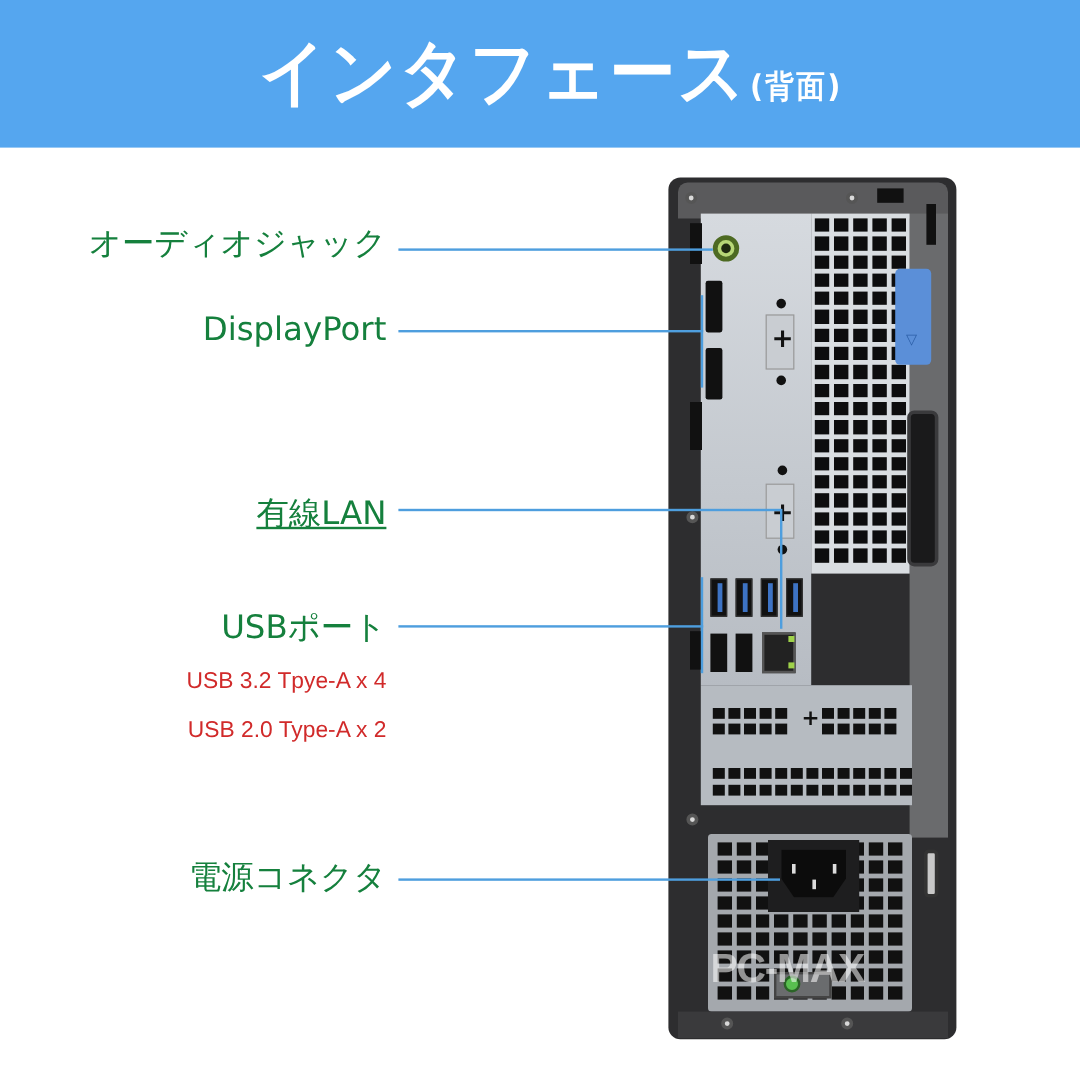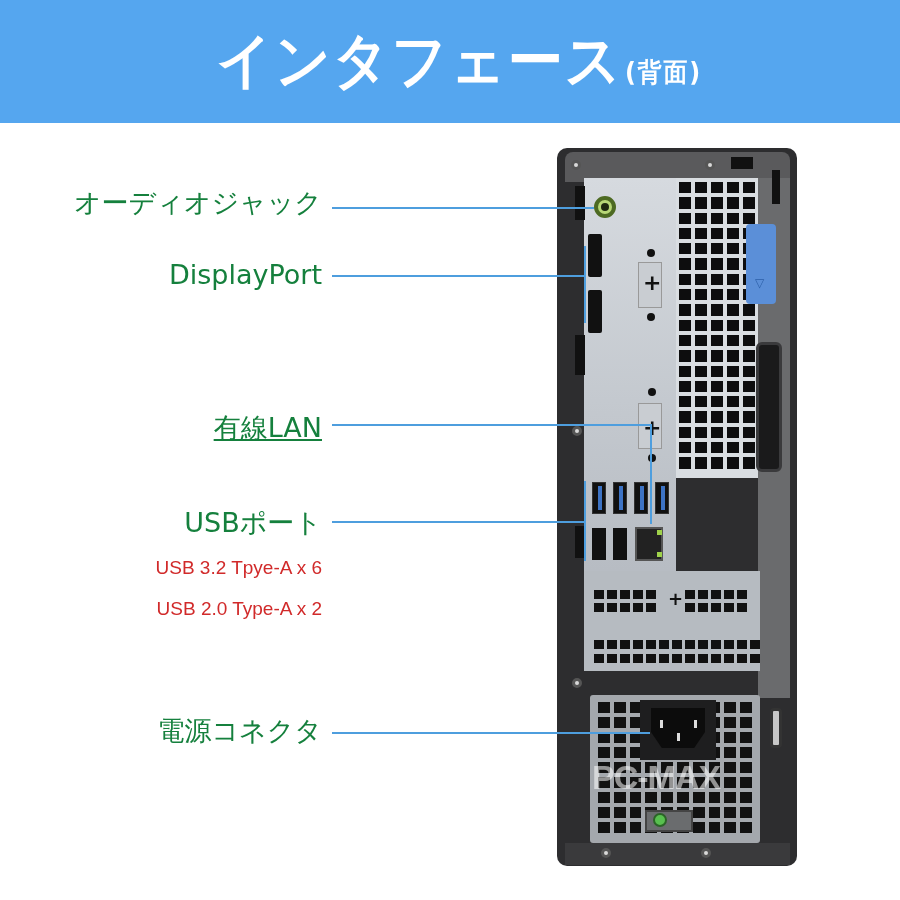--- a/index.html
+++ b/index.html
@@ -102,21 +102,21 @@
     position: absolute; left: 640px; top: 700px; width: 76px; height: 60px; background: #1e1e1f;
   }
   .power-socket {
     position: absolute; left: 651px; top: 708px; width: 54px; height: 40px; background: #0c0c0c;
     clip-path: polygon(0 0, 100% 0, 100% 60%, 80% 100%, 20% 100%, 0 60%);
   }
   .pin { position: absolute; width: 3px; height: 8px; background: #ddd; }
   .psu-led-box { position: absolute; left: 645px; top: 810px; width: 48px; height: 22px; background: #6a6c6e; border: 2px solid #444; }
   .psu-led { position: absolute; left: 653px; top: 813px; width: 14px; height: 14px; border-radius: 50%; background: #58c04f; border: 2px solid #2b6427; }
   .watermark {
-    position: absolute; left: 592px; top: 758px; font-size: 34px; font-weight: bold;
+    position: absolute; left: 592px; top: 788px; font-size: 34px; font-weight: bold;
     color: rgba(255,255,255,0.55); font-family: "Liberation Sans", sans-serif; letter-spacing: -1px;
   }
   .bottom-bar { position: absolute; left: 565px; top: 843px; width: 225px; height: 22px; background: #3a3a3c; }
 </style>
 </head>
 <body>
 
 <div class="banner">
   <span class="banner-title">
     <span>インタフェース</span><span class="banner-sub">(背面)</span>
@@ -452,17 +452,17 @@
 <div class="leader" style="left:332px;top:275px;width:254px;"></div>
 <div class="vbracket" style="left:584px;top:246px;height:77px;"></div>
 
 <div class="label" style="top:410px;text-decoration:underline;">有線LAN</div>
 <div class="leader" style="left:332px;top:424px;width:318px;"></div>
 <div class="vbracket" style="left:650px;top:424px;height:100px;"></div>
 
 <div class="label" style="top:505px;">USBポート</div>
 <div class="leader" style="left:332px;top:521px;width:254px;"></div>
 <div class="vbracket" style="left:584px;top:481px;height:80px;"></div>
-<div class="sublabel" style="top:557px;">USB 3.2 Tpye-A  x 6</div>
+<div class="sublabel" style="top:557px;">USB 3.2 Tpye-A  x 4</div>
 <div class="sublabel" style="top:598px;text-align:right;">USB 2.0 Type-A  x 2</div>
 
 <div class="label" style="top:713px;margin-left:48px;">電源コネクタ</div>
 <div class="leader" style="left:332px;top:732px;width:318px;"></div>
 
 </body></html>

